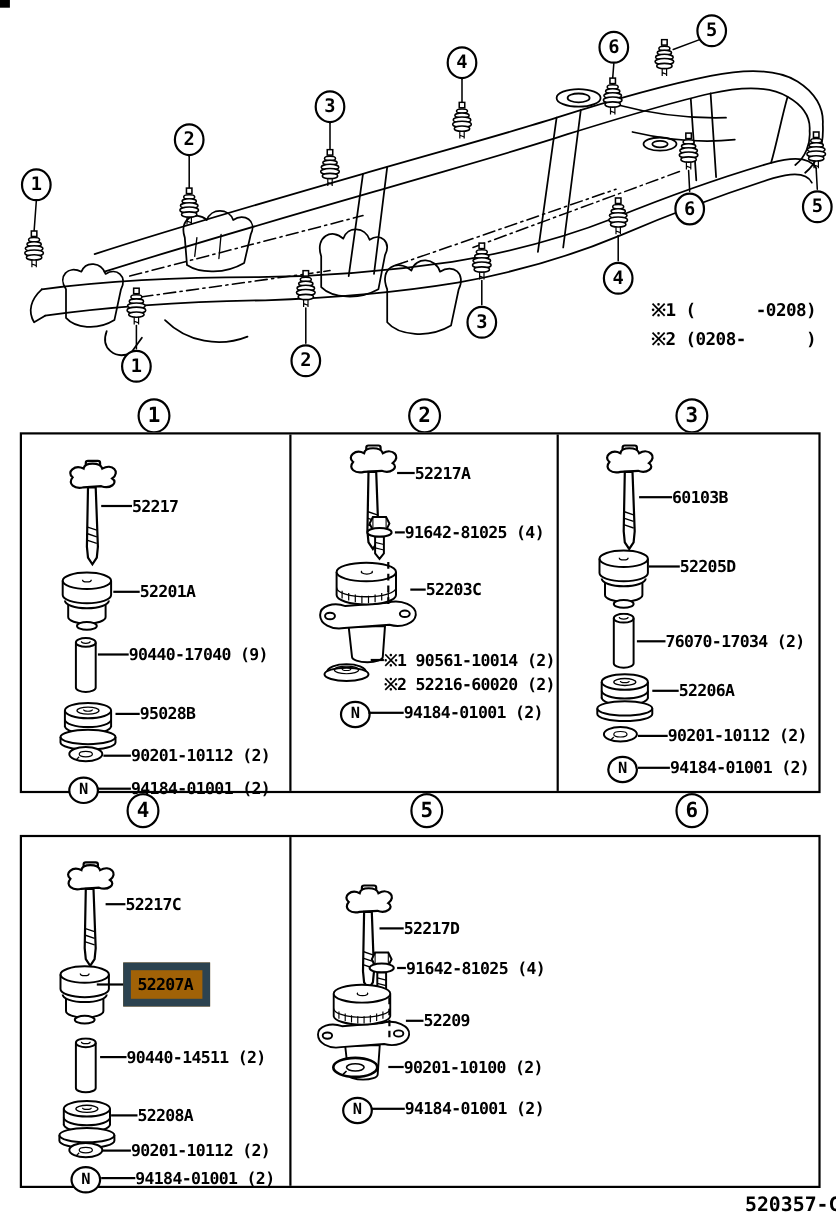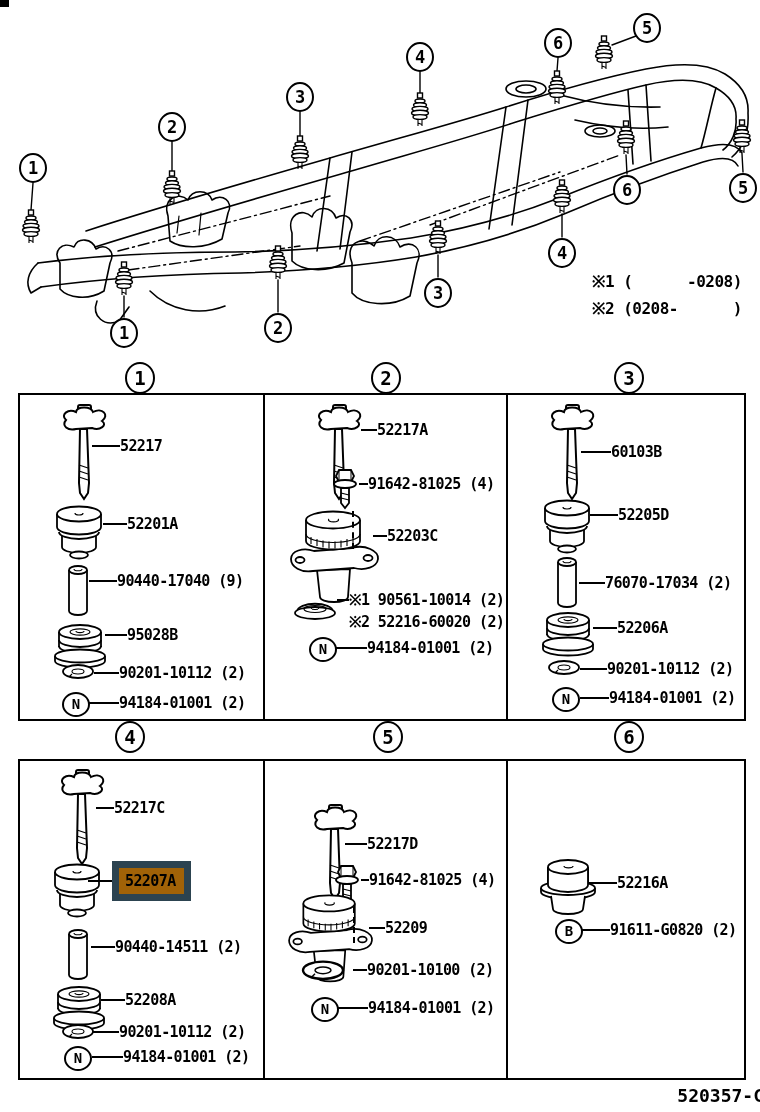--- a/index.html
+++ b/index.html
@@ -12,21 +12,21 @@
            background:#fff;text-align:center;font:bold 17px/26px "DejaVu Sans Mono",monospace;}
   
   .pnum{position:absolute;width:26px;height:28px;border:2px solid #000;border-radius:50%;
         background:#fff;text-align:center;font:bold 19px/28px "DejaVu Sans Mono",monospace;}
   .note{position:absolute;font:bold 16px/19px "DejaVu Sans Mono",monospace;white-space:pre;letter-spacing:-0.5px;}
   
   .row{position:absolute;left:18px;width:728px;border:2.5px solid #000;box-sizing:border-box;background:#fff;}
   .row1{top:393px;height:328px;}
   .row2{top:759px;height:321px;}
   .panel{position:absolute;top:0;height:100%;box-sizing:border-box;}
-  .p-a{left:0;width:250px;}
+  .p-a{left:0;width:250px;margin-top:14px;}
   .p-b{left:243px;width:243px;border-left:2.5px solid #000;}
   .p-c{left:486px;width:237px;border-left:2.5px solid #000;}
   .glyph{position:absolute;}
   .lbl{position:absolute;font:bold 15px/18px "DejaVu Sans Mono",monospace;letter-spacing:-0.6px;
        white-space:nowrap;z-index:2;}
   .lbl::before{content:"";position:absolute;right:100%;top:50%;margin-top:-1px;
                border-top:2px solid #000;width:var(--lw,0px);}
   .lbl.hl{border:7px solid var(--hl,#2c4350);background:#a16207;padding:4px 8px 4px 6px;}
   .lbl.hl::before{right:calc(100% + 7px);}
   .sym-circle{position:absolute;width:24px;height:21px;border:2px solid #000;border-radius:50%;
@@ -338,24 +338,16 @@
         </svg>
       <span class="lbl" style="left:120px;top:158px;--lw:16px">52209</span>
       <svg class="glyph" style="left:30px;top:198px" width="56" height="24">
           <use href="#sym-washer" width="56" height="24"></use>
         </svg>
       <span class="lbl" style="left:102px;top:200px;--lw:14px">90201-10100 (2)</span>
       <span class="sym-circle" style="left:46px;top:236px">N</span>
       <span class="lbl" style="left:103px;top:238px;--lw:30px">94184-01001 (2)</span>
     </div>
 
-    <div class="panel p-c">
-      <svg class="glyph" style="left:31px;top:96px" width="58" height="58">
-          <use href="#sym-cushplain" width="58" height="58"></use>
-        </svg>
-      <span class="lbl" style="left:109px;top:113px;--lw:28px">52216A</span>
-      <span class="sym-circle" style="left:47px;top:158px">B</span>
-      <span class="lbl" style="left:102px;top:160px;--lw:28px">91611-G0820 (2)</span>
-    </div>
   </div>
 
   <div class="pagecode">520357-C</div>
 </div>
 
 </body></html>

